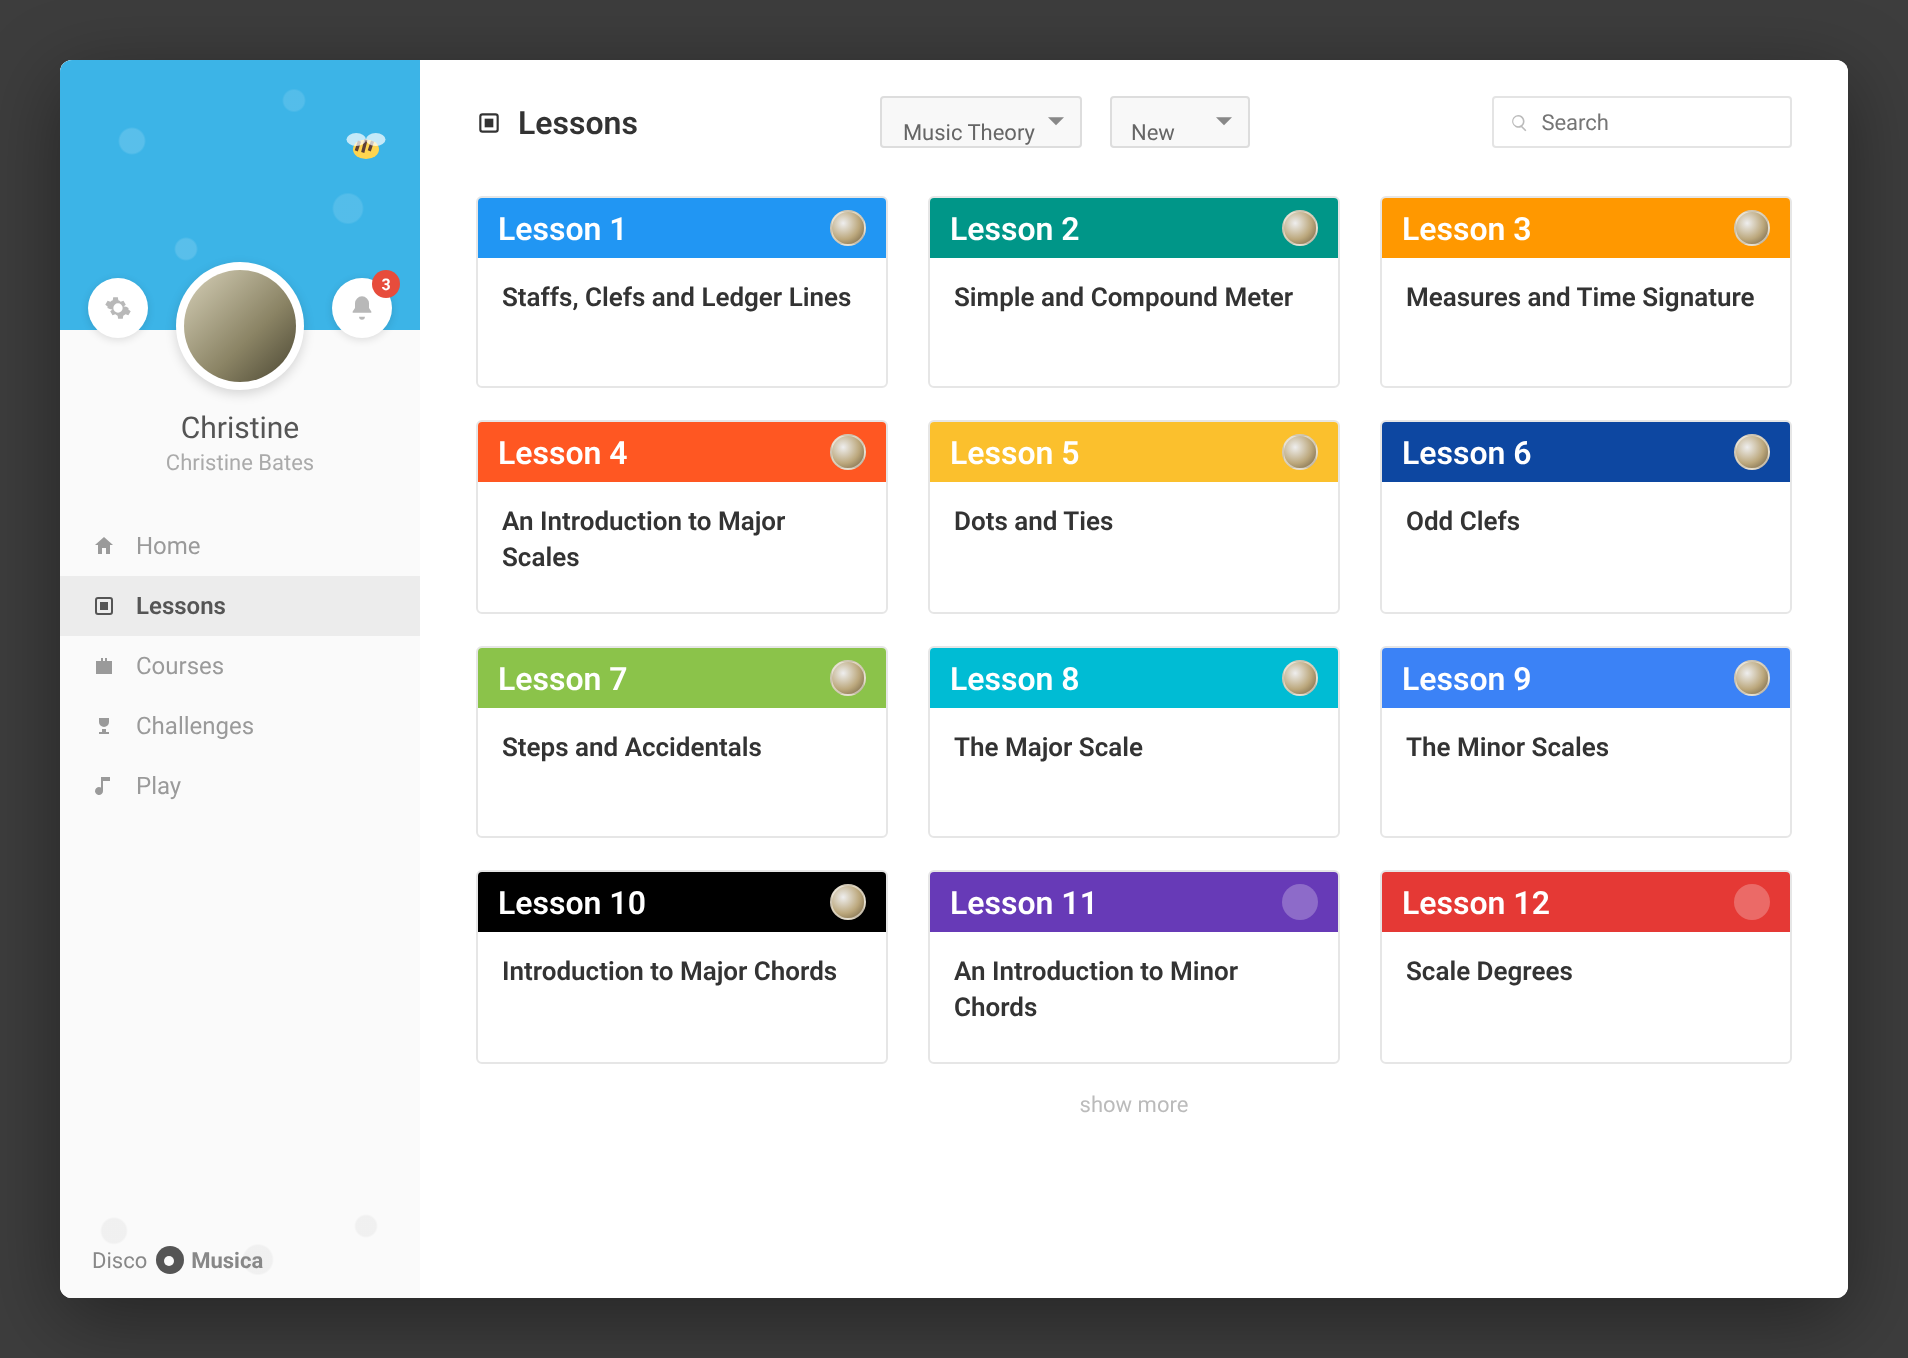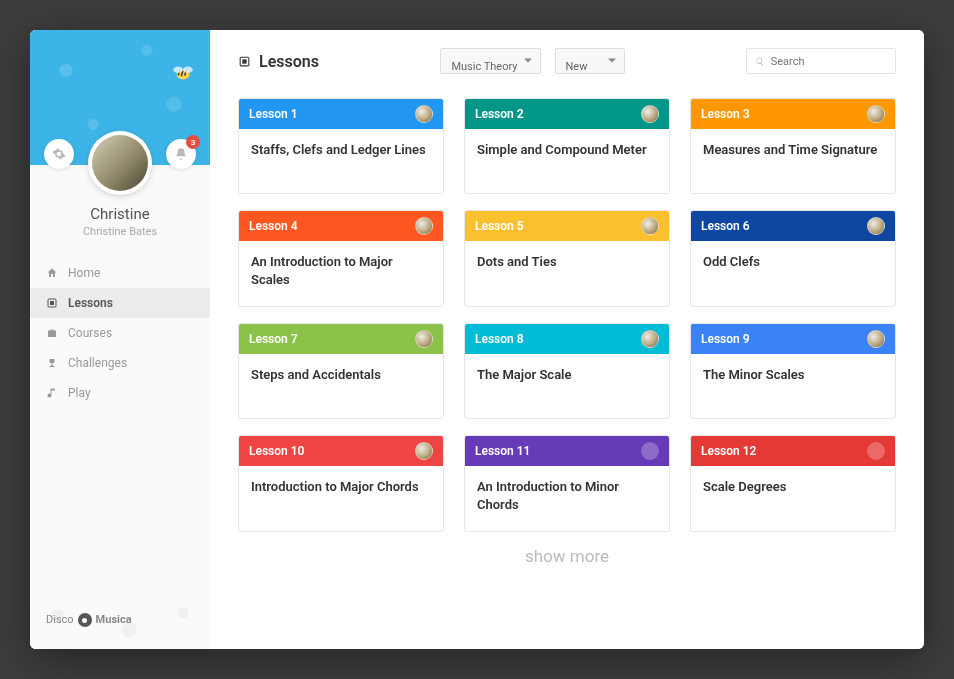--- a/index.html
+++ b/index.html
@@ -23,21 +23,21 @@
 .icon-btn svg { width:14px; height:14px; fill:#b8b8b8; }
 .badge { position:absolute; top:-4px; right:-4px; width:14px; height:14px; border-radius:50%; background:#e74c3c; color:#fff; font-size:8px; font-weight:700; display:flex; align-items:center; justify-content:center; }
 .bee { position:absolute; top:30px; right:14px; width:26px; height:26px; }
 .user-block { text-align:center; padding-top:40px; padding-bottom:14px; }
 .user-name { font-size:15px; color:#555; font-weight:400; }
 .user-full { font-size:11px; color:#aaa; margin-top:2px; }
 .nav { padding:6px 0; }
 .nav-item { display:flex; align-items:center; gap:10px; padding:8px 16px; font-size:12px; color:#9a9a9a; cursor:pointer; }
 .nav-item.active { background:#ececec; color:#555; font-weight:600; }
 .nav-item svg { width:12px; height:12px; fill:currentColor; flex-shrink:0; }
-.sidebar-bottom { margin-top:auto; padding:12px 16px; font-size:11px; color:#888; display:flex; align-items:flex-start; gap:4px; background:
+.sidebar-bottom { margin-top:auto; padding:12px 16px; font-size:11px; color:#888; display:flex; align-items:flex-end; gap:4px; background:
   radial-gradient(circle at 15% 30%, rgba(0,0,0,0.04) 6px, transparent 7px),
   radial-gradient(circle at 55% 60%, rgba(0,0,0,0.04) 7px, transparent 8px),
   radial-gradient(circle at 85% 25%, rgba(0,0,0,0.04) 5px, transparent 6px),
   #fafafa; height:48px; }
 .brand-dot { width:14px; height:14px; border-radius:50%; background:#555; display:inline-flex; align-items:center; justify-content:center; }
 .brand-dot::after{content:""; width:5px; height:5px; border-radius:50%; background:#fafafa;}
 
 
 .main { flex:1; display:flex; flex-direction:column; background:#fff; }
 .topbar { display:flex; align-items:center; gap:14px; padding:18px 28px 10px; }
@@ -45,31 +45,31 @@
 .page-title svg { width:13px; height:13px; fill:#888; }
 .spacer { flex:1; }
 .select { height:26px; border:1px solid #ddd; background:#f8f8f8; font-size:11px; color:#666; padding:0 22px 0 10px; display:flex; align-items:flex-end; position:relative; cursor:pointer; border-radius:2px; min-width:90px; }
 .select::after { content:""; position:absolute; right:8px; top:50%; transform:translateY(-30%); border:4px solid transparent; border-top-color:#888; }
 .search { height:26px; width:150px; border:1px solid #e4e4e4; border-radius:2px; display:flex; align-items:center; padding:0 8px; gap:6px; color:#bbb; font-size:11px; }
 .search svg { width:11px; height:11px; fill:#bbb; }
 .search input { border:none; outline:none; font-size:11px; width:100%; background:transparent; color:#555; }
 
 .grid { padding:14px 28px 8px; display:grid; grid-template-columns:repeat(3, 1fr); gap:16px 20px; overflow:auto; }
 .card { border:1px solid #e6e6e6; border-radius:3px; overflow:hidden; background:#fff; cursor:pointer; }
-.card-head { height:30px; display:flex; align-items:center; justify-content:space-between; padding:12px 10px; color:#fff; font-size:12px; font-weight:600; }
+.card-head { height:30px; display:flex; align-items:center; justify-content:space-between; padding:12px 10px; color:#fff; font-size:16px; font-weight:600; }
 .card-head .mini-av { width:18px; height:18px; border-radius:50%; background:radial-gradient(circle at 35% 35%, #eee 0%, #bca87d 55%, #6b5a3c 100%); border:1px solid rgba(255,255,255,0.5);}
 .card-head .mini-dot { width:18px; height:18px; border-radius:50%; background:rgba(255,255,255,0.25);}
 .card-body { padding:12px 12px 18px; min-height:64px; font-size:13px; font-weight:600; color:#333; line-height:1.35; }
-.show-more { text-align:center; font-size:17px; color:#bbb; padding:6px 0 16px; cursor:pointer; }
+.show-more { text-align:center; font-size:11px; color:#bbb; padding:6px 0 16px; cursor:pointer; }
 
 
 .c1{background:#2196f3}.c2{background:#009688}.c3{background:#ff9800}
 .c4{background:#ff5722}.c5{background:#fbc02d}.c6{background:#0d47a1}
 .c7{background:#8bc34a}.c8{background:#00bcd4}.c9{background:#3b82f6}
-.c10{background:#ef4444}.c11{background:#673ab7}.c12{background:#e53935}
+.c10{background:#000000}.c11{background:#673ab7}.c12{background:#e53935}
 </style>
 </head>
 <body>
 
 <div class="app">
 
   <aside class="sidebar">
     <div class="sidebar-top">
       <div class="bee">
         <svg viewBox="0 0 32 32">

